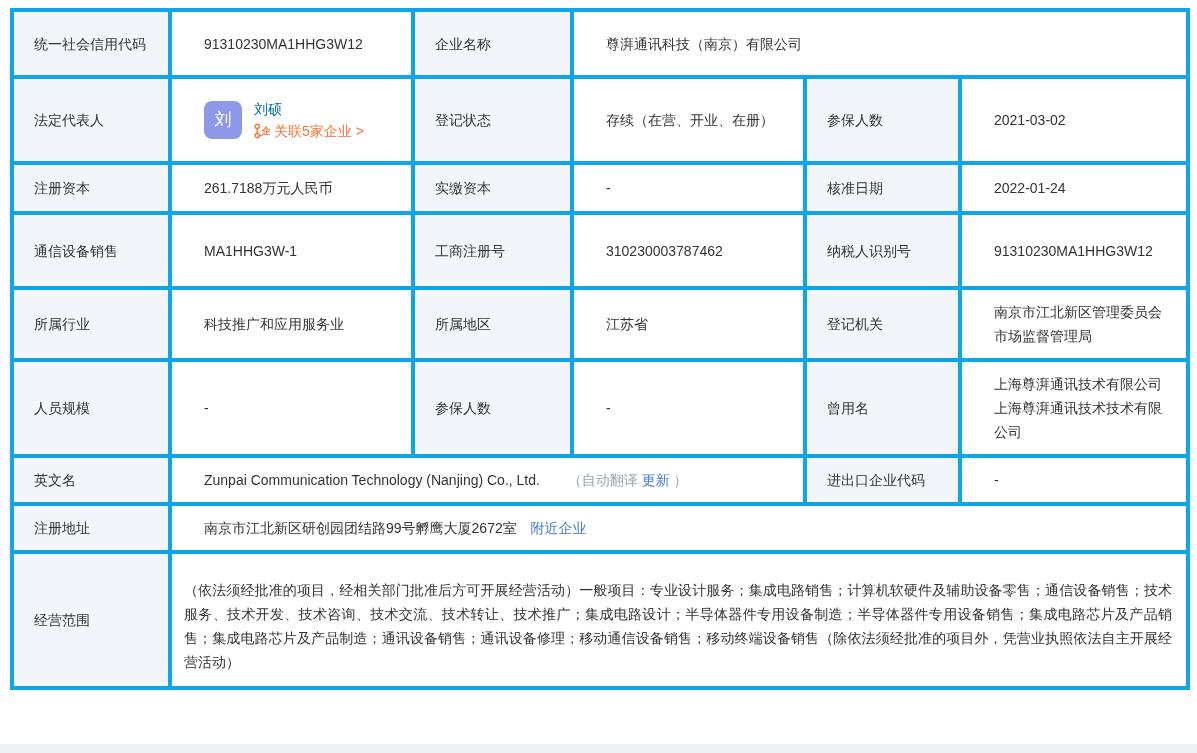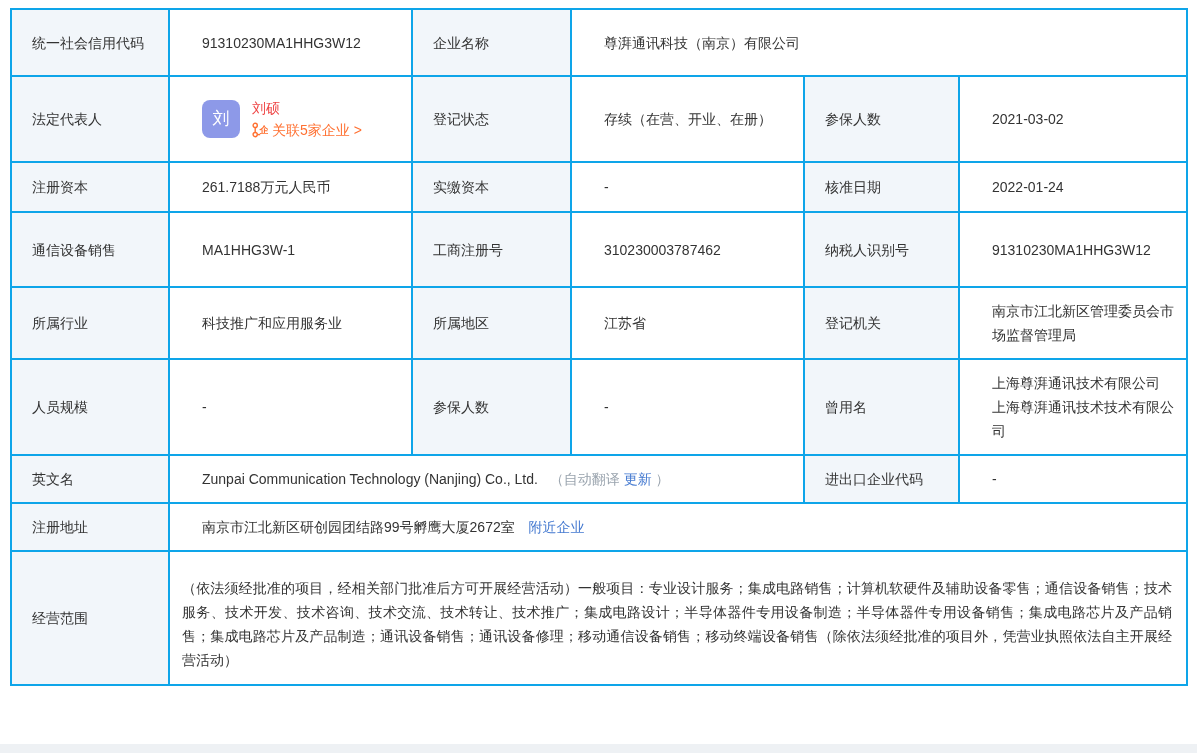--- a/index.html
+++ b/index.html
@@ -11,21 +11,21 @@
     overflow: hidden;
   }
   .page { position: relative; width: 1197px; height: 753px; }
   table.info {
     position: absolute; left: 10px; top: 8px;
     width: 1176px;
     border-collapse: collapse;
     table-layout: fixed;
   }
   td {
-    border: 2px solid #0ea5e9;
+    border: 4px solid #0ea5e9;
     vertical-align: middle;
     font-size: 14px;
     color: #333333;
     line-height: 24px;
   }
   td.lbl {
     background: #f2f6fa;
     padding: 10px 8px 10px 20px;
   }
   td.val {
@@ -37,21 +37,21 @@
   
   .rep-wrap { display: flex; align-items: center; gap: 12px; }
   .avatar {
     width: 38px; height: 38px; flex: 0 0 38px;
     background: #8d99e8; border-radius: 8px;
     color: #ffffff; font-size: 17px;
     display: flex; align-items: center; justify-content: center;
     cursor: pointer;
   }
   .rep-lines { display: flex; flex-direction: column; line-height: 22px; }
-  .rep-name { color: #ef4444; cursor: pointer; }
+  .rep-name { color: #0369a1; cursor: pointer; }
   .rep-rel { display: flex; align-items: center; gap: 4px; color: #ff7031; cursor: pointer; }
   .rel-icon { width: 16px; height: 16px; display: inline-block; }
   
   td.scope-val { line-height: 24px; padding: 24px 14px 12px 12px; text-align: justify; }
   .footer-strip {
     position: absolute; left: 0; bottom: 0;
     width: 1197px; height: 9px;
     background: #eef1f4;
   }
 </style>
@@ -140,21 +140,21 @@
       <td class="val">
         <div>上海尊湃通讯技术有限公司</div>
         <div>上海尊湃通讯技术技术有限公司</div>
       </td>
     </tr>
 
     <tr style="height:48px">
       <td class="lbl">英文名</td>
       <td class="val" colspan="3">
         <span>Zunpai Communication Technology (Nanjing) Co., Ltd.</span>
-        <span class="gray" style="margin-left:8px"><span>（自动翻译</span> <a class="blue">更新</a> <span>）</span></span>
+        <span class="gray" style="margin-left:24px"><span>（自动翻译</span> <a class="blue">更新</a> <span>）</span></span>
       </td>
       <td class="lbl">进出口企业代码</td>
       <td class="val">-</td>
     </tr>
 
     <tr style="height:48px">
       <td class="lbl">注册地址</td>
       <td class="val" colspan="5">
         <span>南京市江北新区研创园团结路99号孵鹰大厦2672室</span>
         <a class="blue" style="margin-left:10px">附近企业</a>

